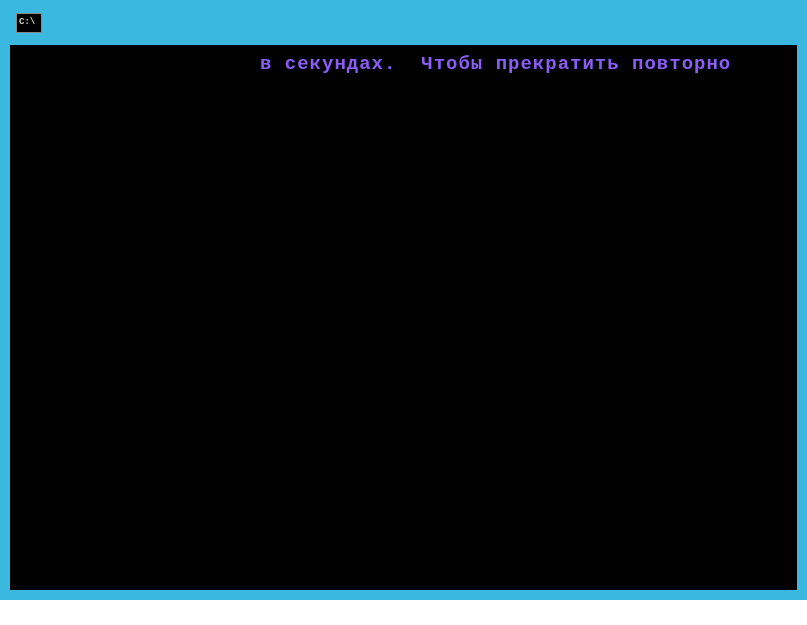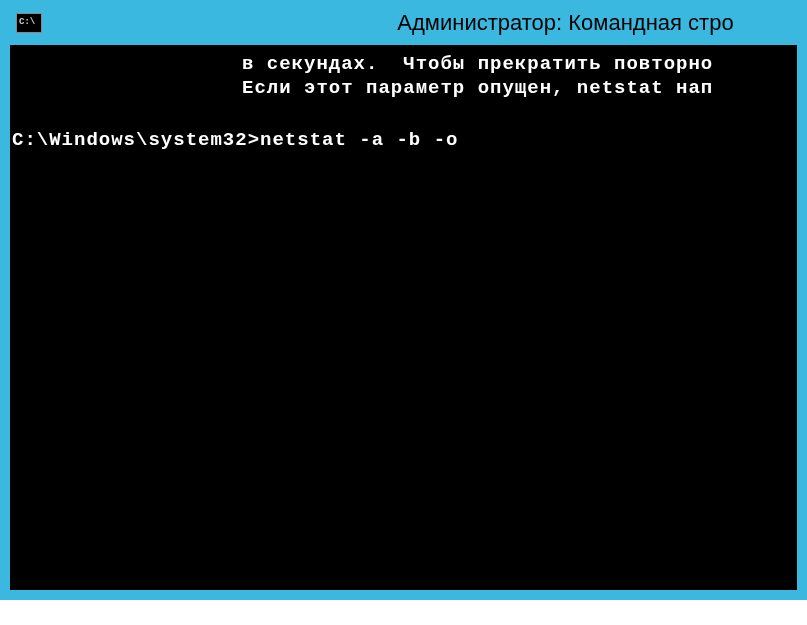--- a/index.html
+++ b/index.html
@@ -54,25 +54,25 @@
       font-size: 22px;
       font-weight: normal;
       white-space: nowrap;
       overflow: hidden;
       padding-left: 280px;
     }
     .console {
       flex: 1;
       background: #000000;
       margin: 0 10px 10px 10px;
-      padding: 8px 2px;
+      padding: 8px 20px;
       font-family: 'Courier New', 'Lucida Console', monospace;
       font-size: 19px;
       font-weight: bold;
-      color: #ffffff;
+      color: #8b5cf6;
       overflow: hidden;
       line-height: 1.25;
       letter-spacing: 1px;
     }
     .help-text {
       padding-left: 230px;
       white-space: pre;
     }
     .prompt-line {
       margin-top: 28px;
@@ -80,20 +80,17 @@
     }
   </style>
 </head>
 <body>
 
 <div class="window">
   <div class="titlebar">
     <div class="titlebar-icon">
       <span class="titlebar-icon-text">C:\</span>
     </div>
-    <div class="titlebar-title">Администратор: Командная стро</div>
   </div>
   <div class="console">
     <div class="help-text">в секундах.  Чтобы прекратить повторно</div>
-    <div class="help-text">Если этот параметр опущен, netstat нап</div>
-    <div class="prompt-line"><span>C:\Windows\system32&gt;</span><span>netstat -a -b -o</span></div>
   </div>
 </div>
 
 </body></html>

